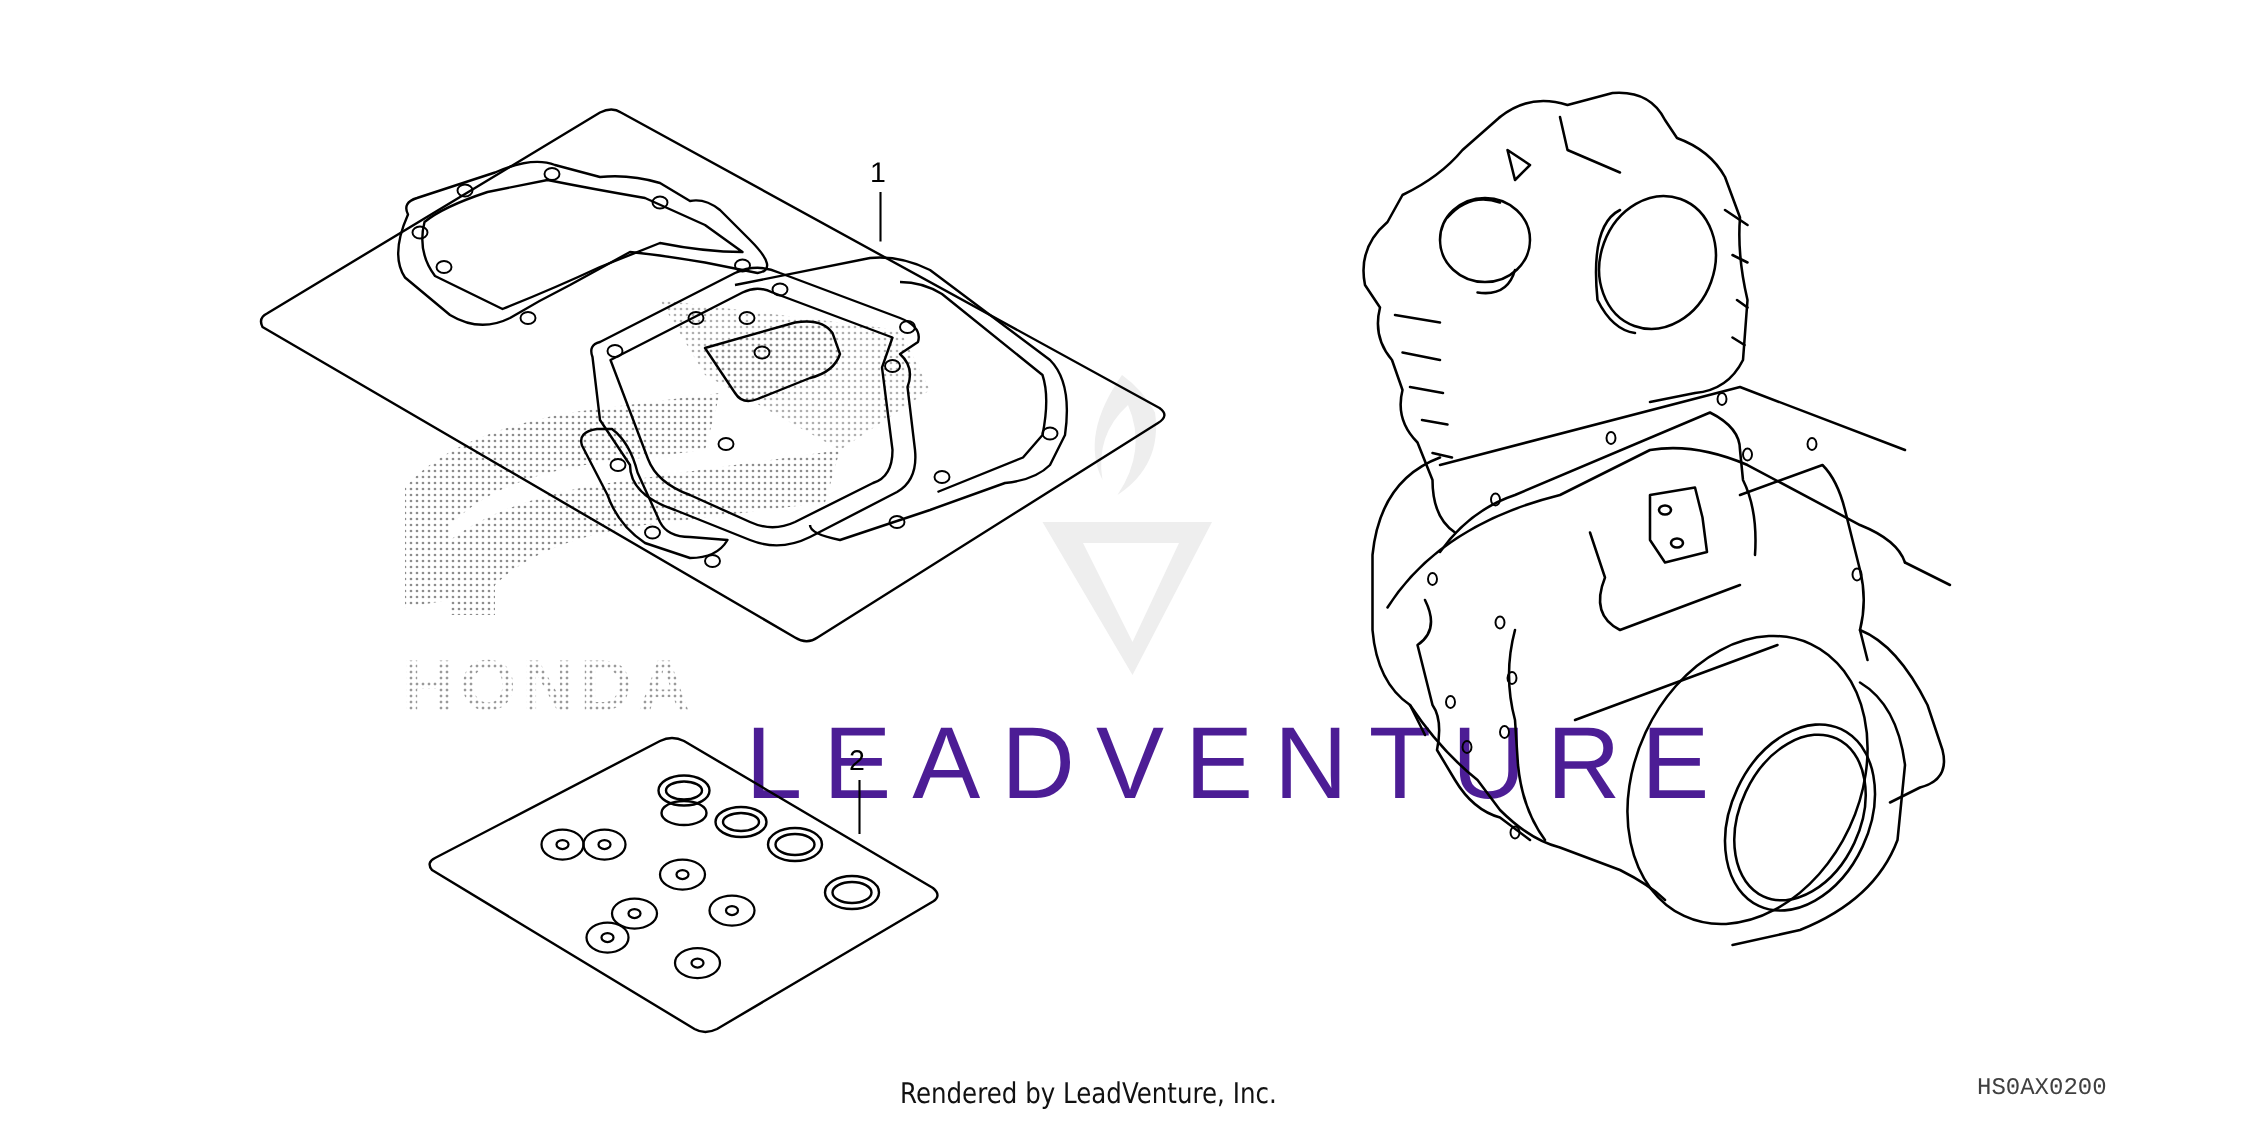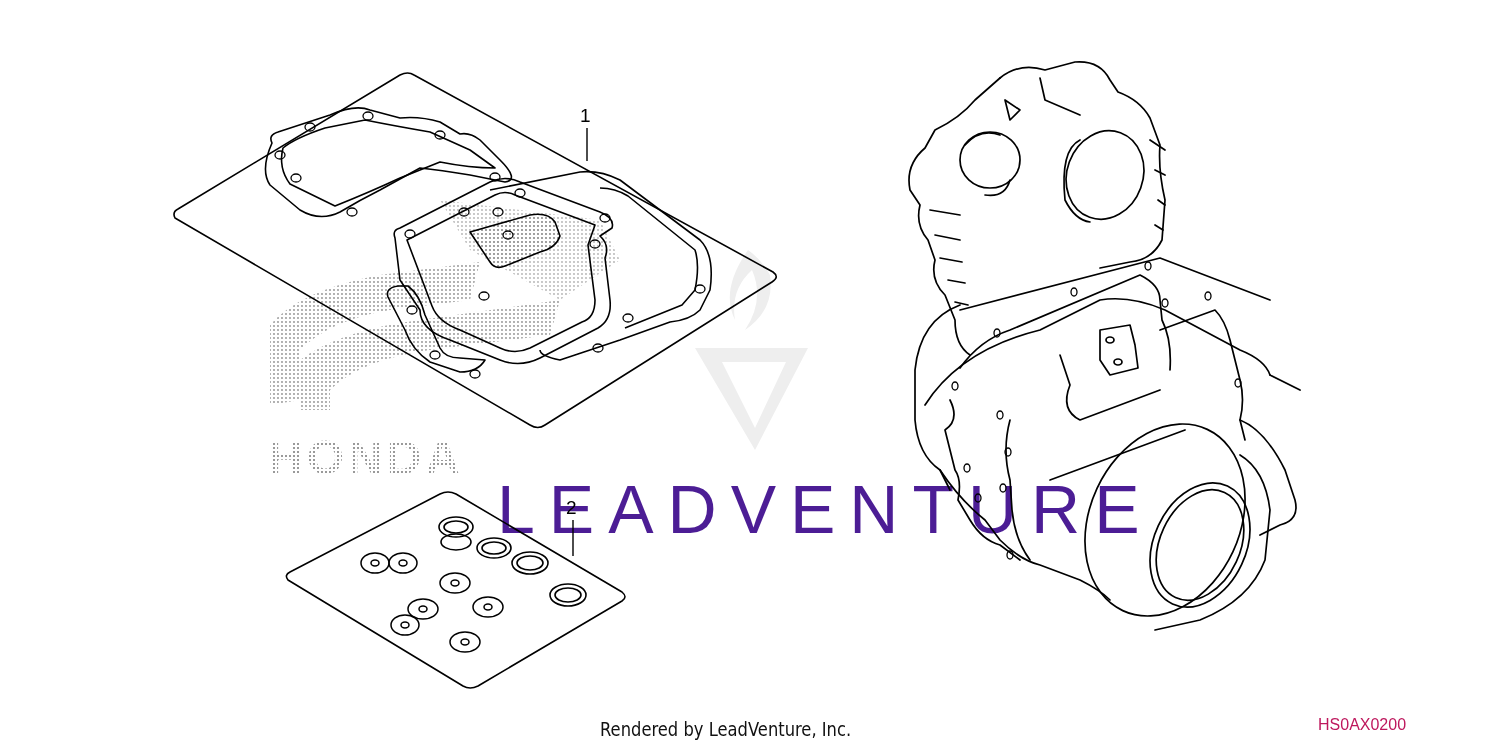--- a/index.html
+++ b/index.html
@@ -1,21 +1,21 @@
 <!DOCTYPE html>
 <html><head>
 <meta charset="utf-8">
 <style>
   html, body { margin: 0; padding: 0; background: #ffffff; }
   body { width: 1500px; height: 750px; position: relative; overflow: hidden; font-family: "DejaVu Sans", sans-serif; }
   .stage { position: absolute; left: 0; top: 0; width: 1500px; height: 750px; }
   svg.art { position: absolute; left: 0; top: 0; }
   .callout-label { position: absolute; font-family: "Liberation Sans", sans-serif; font-size: 19px; color: #000; line-height: 1; }
   .footer-credit { position: absolute; left: 600px; top: 718px; font-family: "DejaVu Sans", sans-serif; font-size: 19px; color: #111; transform: scaleX(0.86); transform-origin: left top; white-space: nowrap; }
-  .diagram-code { position: absolute; left: 1318px; top: 716px; font-family: Liberation Sans, sans-serif; font-size: 16px; color: #be185d; white-space: nowrap; }
+  .diagram-code { position: absolute; left: 1318px; top: 716px; font-family: Liberation Mono, monospace; font-size: 16px; color: #404040; white-space: nowrap; }
   .wm-text { position: absolute; left: 497px; top: 470px; font-family: Liberation Sans, sans-serif; font-size: 68px; letter-spacing: 14px; color: #4c1d95; white-space: nowrap; }
   .honda-wm { position: absolute; left: 268px; top: 430px; font-family: "Liberation Sans", sans-serif; font-weight: bold; font-size: 48px; letter-spacing: 4px; color: transparent; white-space: nowrap;
     background-image: radial-gradient(#9a9a9a 0.9px, transparent 1.1px); background-size: 4px 4px; -webkit-background-clip: text; background-clip: text; }
 </style>
 </head>
 <body>
 
 <div class="stage">
 
   <div class="honda-wm">HONDA</div>

